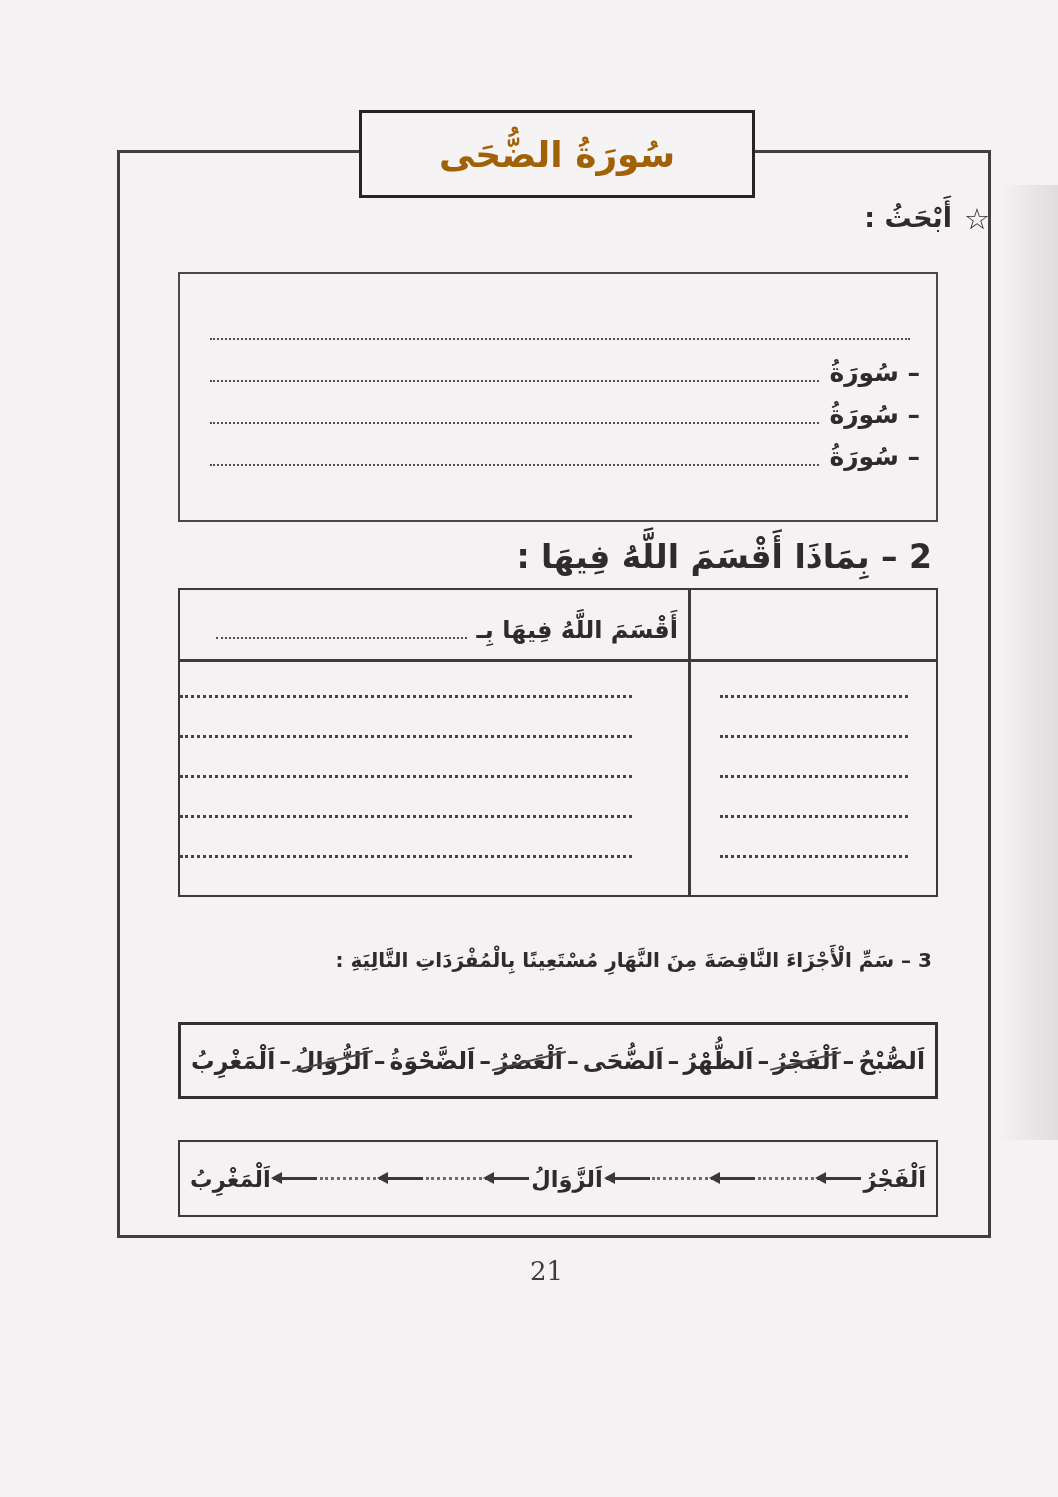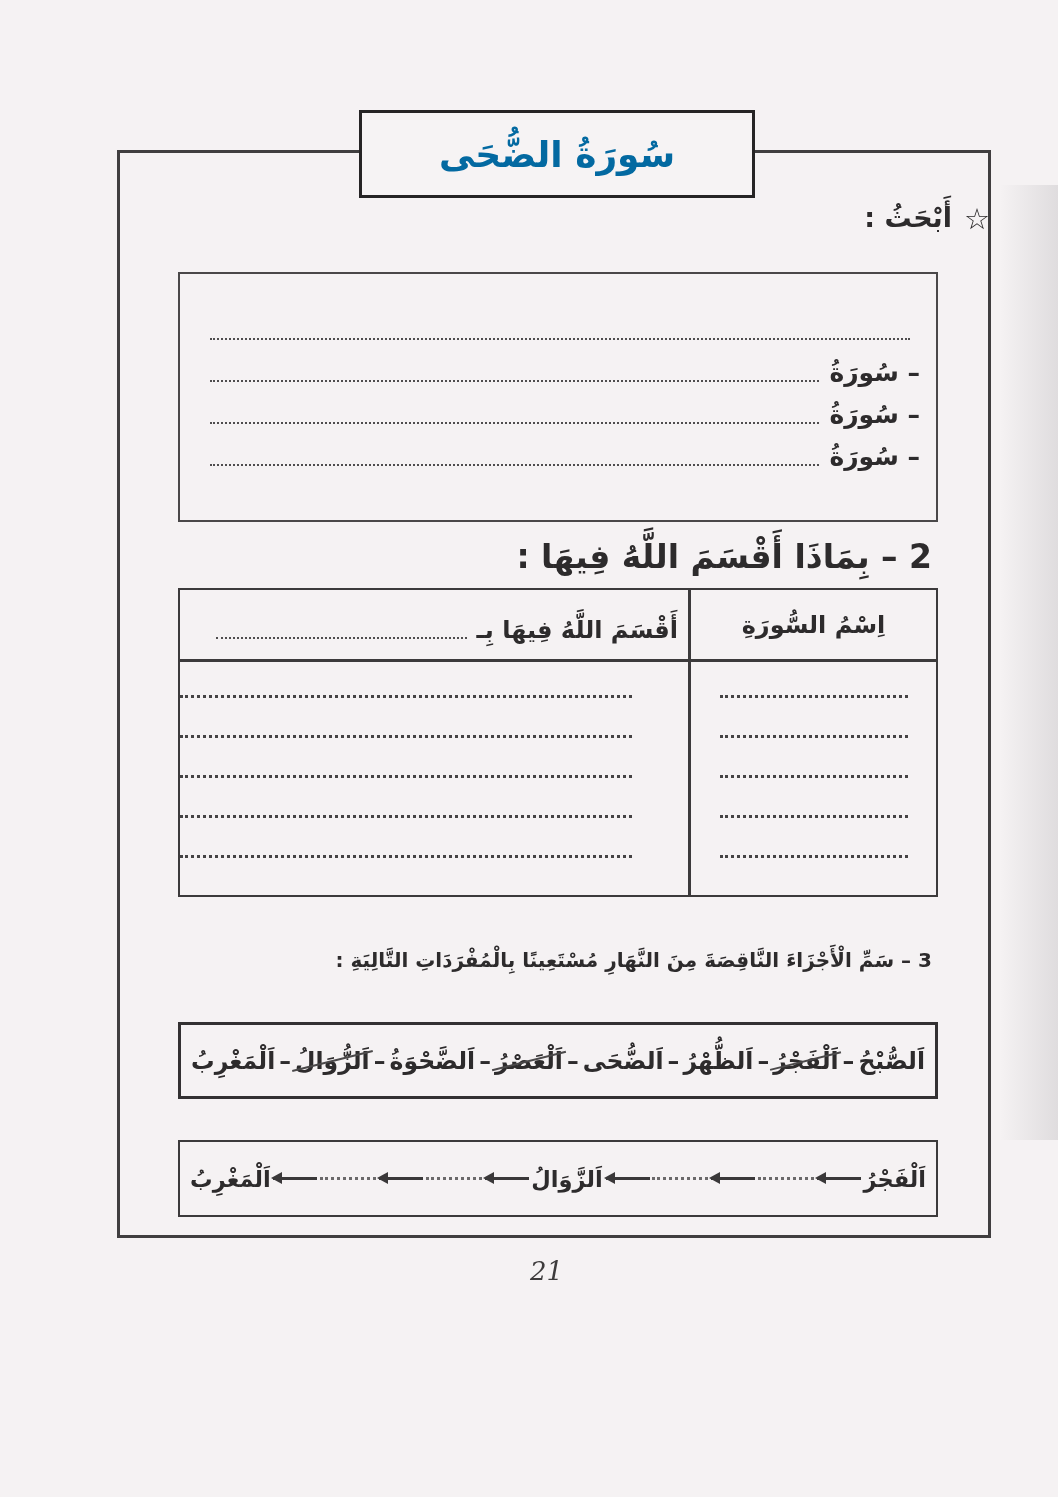--- a/index.html
+++ b/index.html
@@ -12,21 +12,21 @@
     overflow:hidden;
   }
   
   #scan-shade{position:absolute;right:0;top:185px;width:58px;height:955px;
     background:linear-gradient(to right,rgba(255,255,255,0),rgba(145,143,148,.22));}
   
   #frame{position:absolute;left:117px;top:150px;width:874px;height:1088px;border:3px solid #403e3f;background:transparent}
   
   #title-box{position:absolute;left:359px;top:110px;width:396px;height:88px;border:3px solid #262425;
     background:#f6f3f4;display:flex;align-items:center;justify-content:center;z-index:3;
-    font-size:36px;font-weight:bold;color:#0369a1}
+    font-size:36px;font-weight:bold;color:#a16207}
   
   #research{position:absolute;left:838px;top:200px;width:152px;direction:rtl;display:flex;
     align-items:center;gap:12px;font-size:27px;font-weight:bold}
   #research .star{font-size:29px;font-weight:normal;transform:translateY(2px)}
   
   .qrow{display:flex;align-items:flex-end;direction:rtl}
   .qtext{line-height:1.15;white-space:nowrap}
   .fill{flex:1;border-bottom:2.5px dotted #4f4d4e;margin:0 10px 0 4px;transform:translateY(-6px)}
   
   #box1{position:absolute;left:178px;top:272px;width:760px;height:250px;border:2.5px solid #4a4849;
@@ -64,21 +64,21 @@
   #timeline{position:absolute;left:178px;top:1140px;width:760px;height:77px;border:2.5px solid #3c3a3b;
     direction:rtl;display:flex;align-items:center;justify-content:space-between;
     padding:0 10px;font-size:22.5px;font-weight:bold}
   .tlw{white-space:nowrap}
   .tl-blank{width:56px;border-bottom:3px dotted #6b696a;height:2px}
   .tl-arrow{width:44px;height:2.5px;background:#3a3839;position:relative;flex:none}
   .tl-arrow::before{content:"";position:absolute;left:-2px;top:-5.5px;width:0;height:0;
     border-right:11px solid #3a3839;border-top:6px solid transparent;border-bottom:6px solid transparent}
   
   #page-number{position:absolute;left:530px;top:1256px;font-family:"DejaVu Serif",serif;
-    font-style:italic;font-size:26px;color:#3d3b3c}
+    font-size:26px;color:#3d3b3c}
 </style>
 </head>
 <body>
 
 <div>
   <div id="scan-shade"></div>
   <div id="frame"></div>
 
   <div id="title-box">
     <span>سُورَةُ الضُّحَى</span>
@@ -107,21 +107,20 @@
           <span class="fill"></span>
         </div>
       </div>
   </div>
 
   <div class="qlabel" id="q2-label">2 – بِمَاذَا أَقْسَمَ اللَّهُ فِيهَا :</div>
 
   <div id="table">
     <div class="vline"></div>
     <div class="hline"></div>
-    <div id="th-name">اِسْمُ السُّورَةِ</div>
     <div id="th-oath">
       <span class="qtext">أَقْسَمَ اللَّهُ فِيهَا بِـ</span>
       <span class="fill"></span>
     </div>
     <div id="tb-oath">
         <div class="dotline"></div>
         <div class="dotline"></div>
         <div class="dotline"></div>
         <div class="dotline"></div>
         <div class="dotline"></div>

